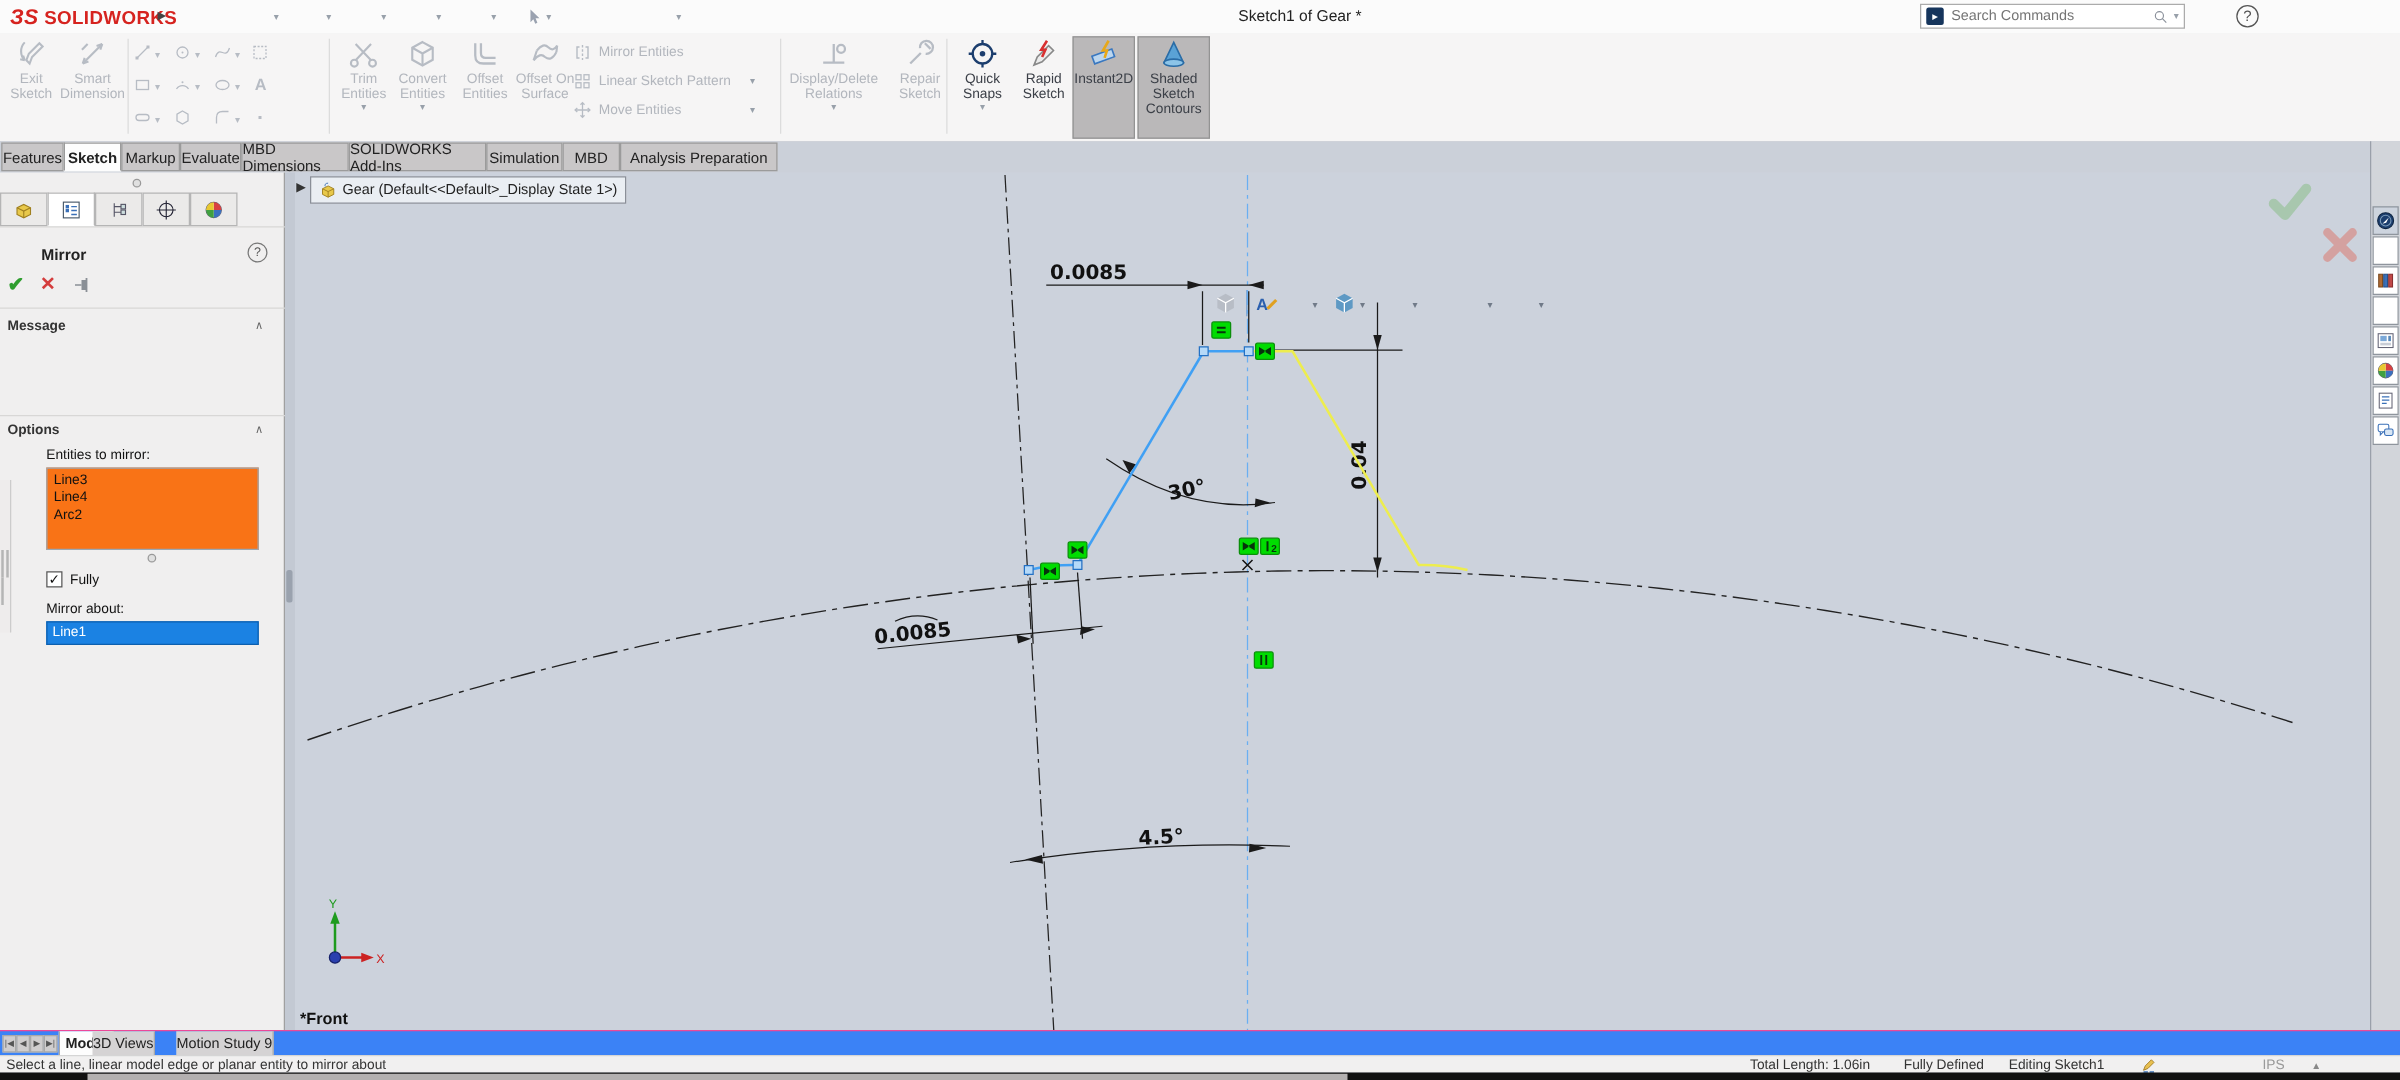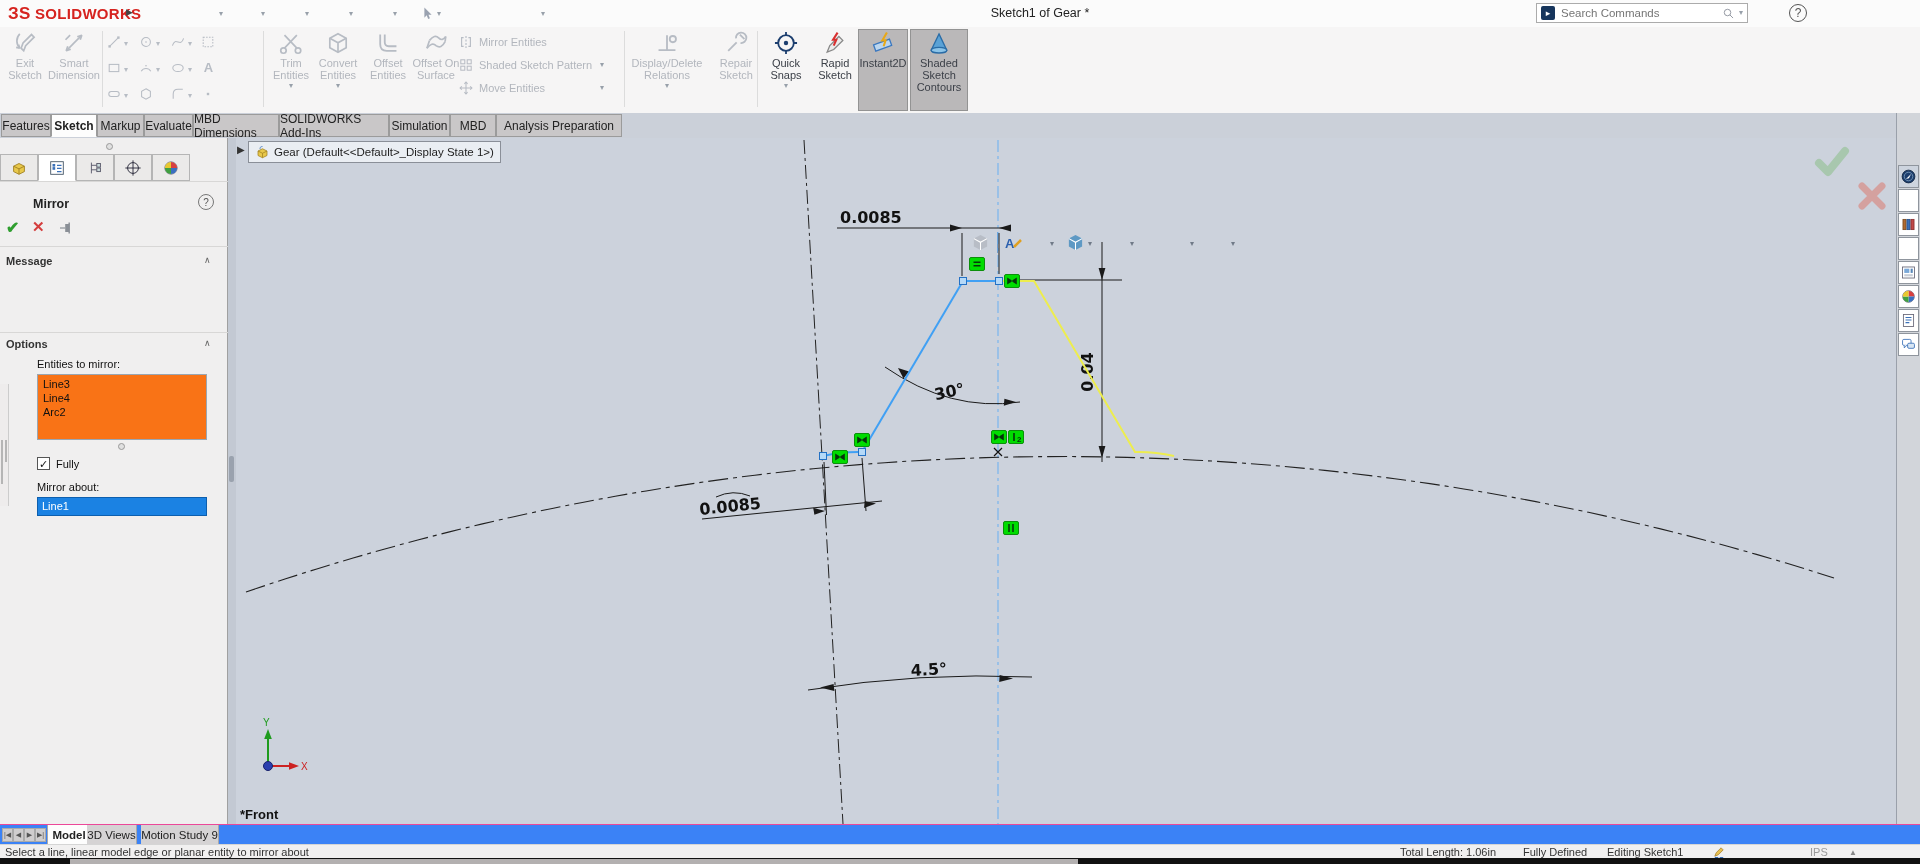--- a/index.html
+++ b/index.html
@@ -7,21 +7,21 @@
   .app{position:relative;width:1920px;height:864px;background:#ccd2dc;overflow:hidden;font-size:12px;color:#222;}
   .abs{position:absolute;}
   svg{display:block;}
   .ic{width:16px;height:16px;}
   .bic{width:26px;height:26px;}
   .ic use,.bic use{stroke:currentColor;}
   .c-dis{color:#b7bcc4;}
   
   .titlebar{position:absolute;left:0;top:0;width:1920px;height:27px;background:#fbfbfb;border-bottom:1px solid #e3e3e3;}
   .logo{position:absolute;left:8px;top:4px;font-size:15px;color:#d6231f;letter-spacing:.3px;}
-  .logo .mark{font-weight:bold;font-size:17px;}
+  .logo .mark{font-style:italic;font-weight:bold;font-size:17px;}
   .logo b{font-weight:bold;}
   .qa{position:absolute;top:5px;width:17px;height:17px;}
   .car{color:#98a0aa;font-size:8px;line-height:8px;}
   .title-center{position:absolute;left:890px;top:6px;width:300px;text-align:center;font-size:12.5px;color:#222;}
   .searchbox{position:absolute;left:1536px;top:3px;width:212px;height:20px;background:#fff;border:1px solid #ababab;display:flex;align-items:center;gap:4px;padding:0 4px;box-sizing:border-box;}
   .searchbox input{border:none;outline:none;flex:1;font-size:11.5px;font-family:"Liberation Sans",sans-serif;color:#444;background:transparent;min-width:0;}
   .slogo{width:14px;height:14px;background:#16355c;color:#fff;font-size:9px;display:flex;align-items:center;justify-content:center;border-radius:2px;}
   
   .ribbon{position:absolute;left:0;top:27px;width:1920px;height:86px;background:#f6f5f5;border-bottom:1px solid #cfcfcf;}
   .rdiv{position:absolute;top:4px;height:76px;width:1px;background:#dcdcdc;}
@@ -498,21 +498,21 @@
     <div class="rrow" style="top:6px">
       <svg class="ic c-dis">
           <use href="#s-mirrorsym"></use>
         </svg>
       <span>Mirror Entities</span>
     </div>
     <div class="rrow" style="top:29px">
       <svg class="ic c-dis">
           <use href="#s-linpat"></use>
         </svg>
-      <span>Shaded Sketch Pattern</span>
+      <span>Linear Sketch Pattern</span>
     </div>
     <span class="abs car" style="left:600px;top:34px">▾</span>
     <div class="rrow" style="top:52px">
       <svg class="ic c-dis">
           <use href="#s-movearr"></use>
         </svg>
       <span>Move Entities</span>
     </div>
     <span class="abs car" style="left:600px;top:57px">▾</span>
     <div class="rdiv" style="left:624px"></div>
@@ -902,21 +902,21 @@
   </div>
 
   <div class="doctabs">
     <span class="navb" style="left:2px">|◀</span>
     <span class="navb" style="left:13px">◀</span>
     <span class="navb" style="left:24px">▶</span>
     <span class="navb" style="left:35px">▶|</span>
     <div class="dtab active" style="left:47px;width:44px">
         <span>Model</span>
       </div>
-    <div class="dtab" style="left:87px;width:50px">
+    <div class="dtab" style="left:74px;width:50px">
         <span>3D Views</span>
       </div>
     <div class="dtab" style="left:141px;width:78px">
         <span>Motion Study 9</span>
       </div>
   </div>
 
   <div class="statusbar">
     <span class="sitem" style="left:5px">Select a line, linear model edge or planar entity to mirror about</span>
     <span class="sitem" style="left:1400px">Total Length: 1.06in</span>

